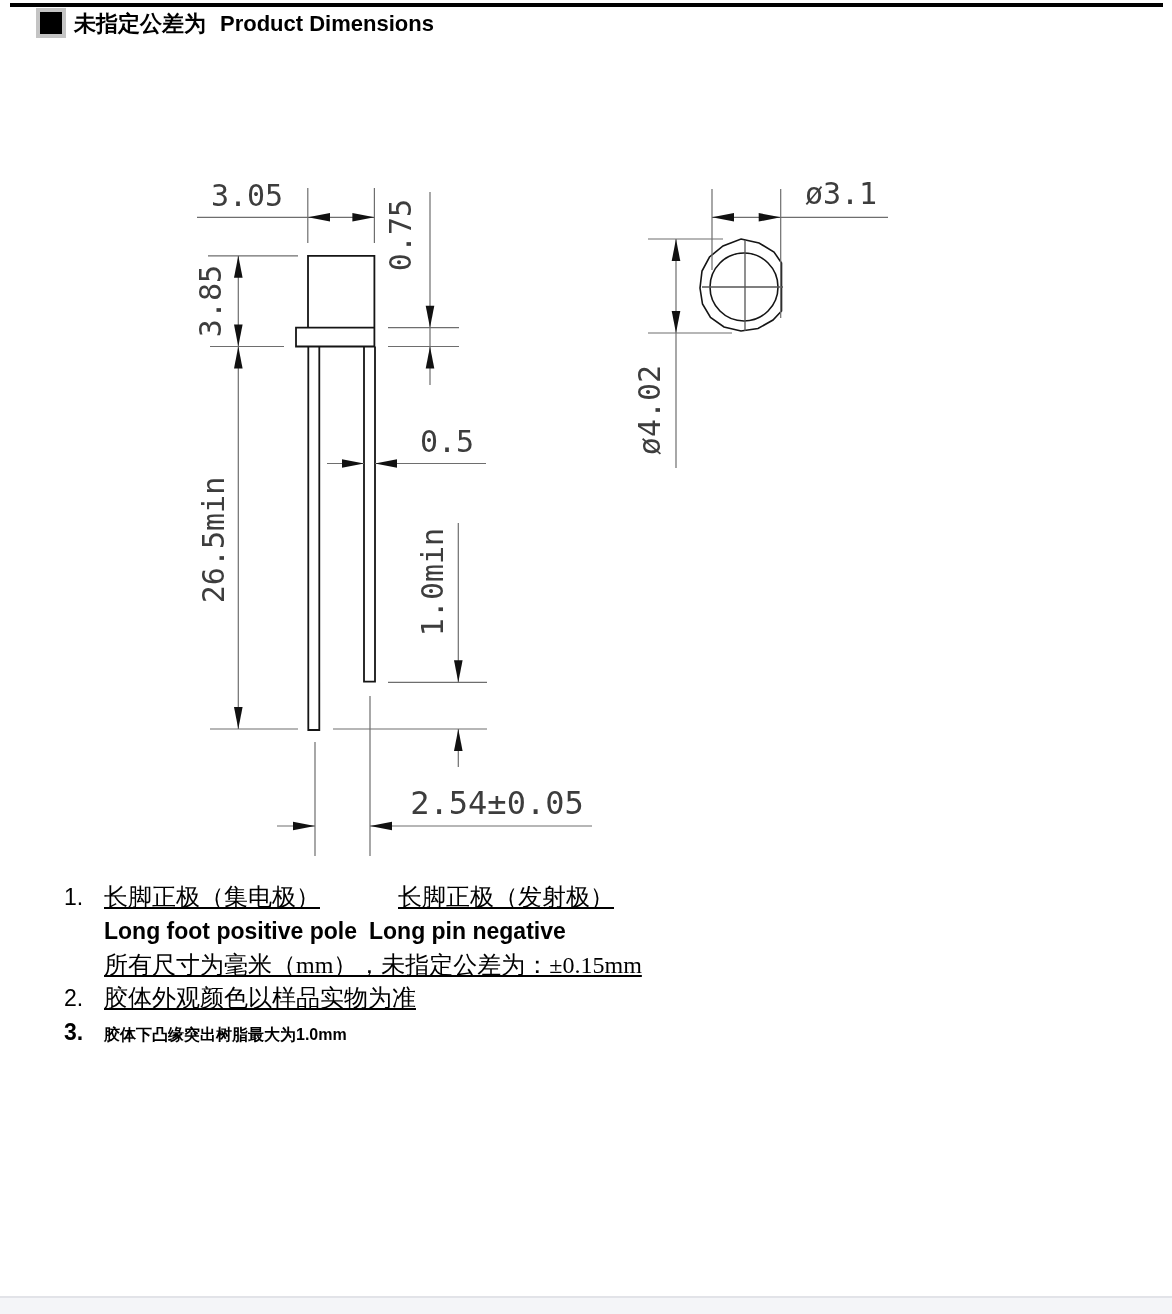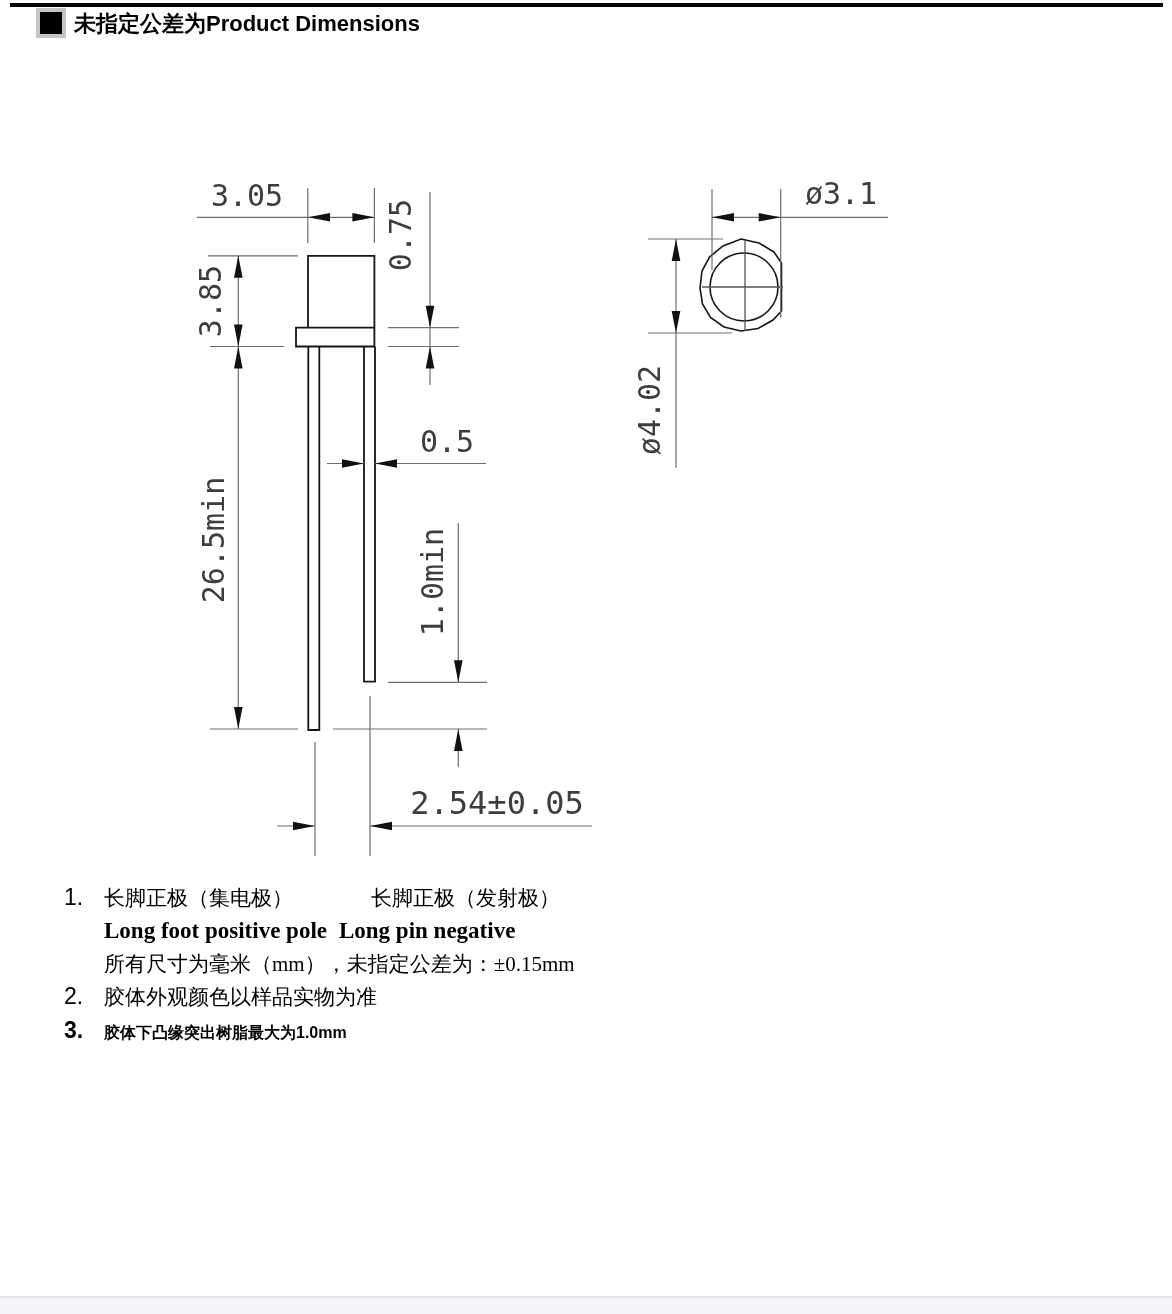--- a/index.html
+++ b/index.html
@@ -5,35 +5,35 @@
   html,body{margin:0;padding:0;}
   body{width:1172px;height:1314px;position:relative;background:#ffffff;
        font-family:"Liberation Sans",sans-serif;overflow:hidden;}
   .abs{position:absolute;}
 
   
   .top-rule{left:10px;top:3px;width:1153px;height:4px;background:#000;}
   .bullet-box{left:36px;top:8px;width:30px;height:30px;background:#c4c4c4;}
   .bullet-box .sq{position:absolute;left:4px;top:4px;width:22px;height:22px;background:#000;}
   .page-title{left:74px;top:9px;font-size:22px;font-weight:bold;color:#000;white-space:nowrap;}
-  .page-title .en{margin-left:0;}
+  .page-title .en{margin-left:14px;}
 
   
   .drawing{left:0;top:0;width:1172px;height:880px;}
   .cad{font-family:"DejaVu Sans Mono",monospace;font-size:30px;fill:#3d3d3d;}
   .cadBig{font-family:"DejaVu Sans Mono",monospace;font-size:32px;fill:#3d3d3d;}
 
   
   .notes{left:64px;top:882px;width:860px;color:#000;}
   .nrow{line-height:30.8px;white-space:nowrap;}
   .nnum{display:inline-block;width:40px;font-size:23px;font-family:"Liberation Sans",sans-serif;}
   .nnum.b{font-weight:bold;}
-  .zh{font-size:21px;font-family:"Liberation Serif",serif;}
+  .zh{font-size:24px;font-family:"Liberation Serif",serif;text-decoration:underline;}
   .zhb{font-size:16px;font-family:"Liberation Sans",sans-serif;font-weight:bold;}
-  .enb{font-size:23px;font-family:Liberation Serif, serif;font-weight:bold;text-align:right;}
+  .enb{font-size:23px;font-family:Liberation Sans, sans-serif;font-weight:bold;text-align:right;}
   .indent{padding-left:40px;}
   .gap78{margin-left:78px;}
   .gap12{margin-left:12px;}
   .note-head .zh-label{font-size:24px;font-weight:bold;font-family:"Liberation Serif",serif;}
   .note-head .en-label{font-size:23px;font-weight:bold;margin-left:9px;}
 
   
   .footer-bar{left:0;top:1296px;width:1172px;height:18px;background:#f4f5f8;border-top:2px solid #e2e3e8;box-sizing:border-box;}
 </style>
 </head>

